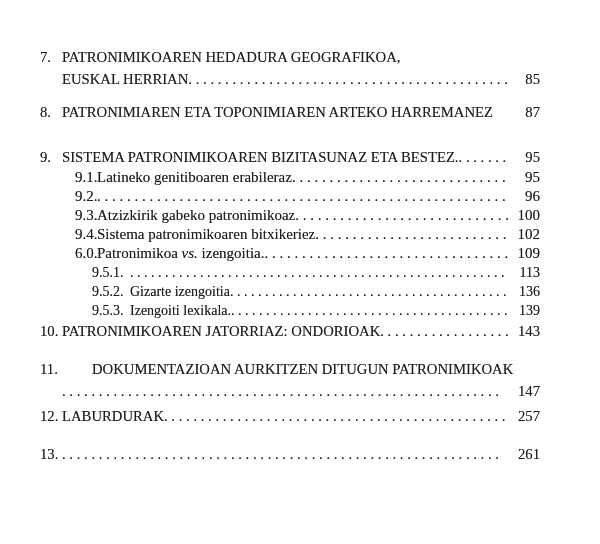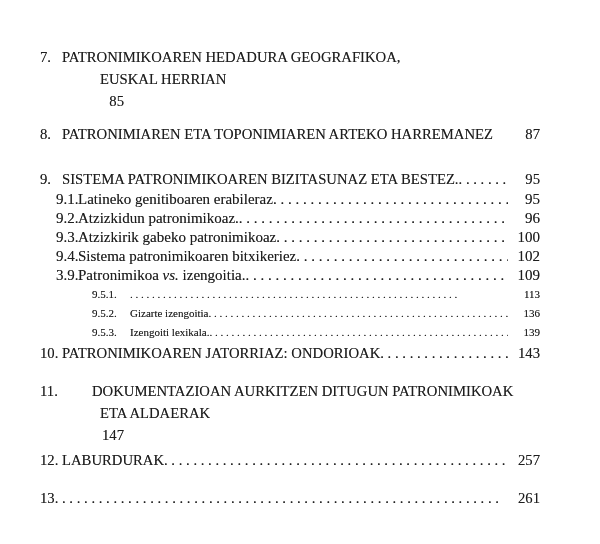--- a/index.html
+++ b/index.html
@@ -36,24 +36,24 @@
   .leader.no-dots::after { content: ""; }
   .pagenum {
     flex: 0 0 auto;
     margin-left: 8px;
     min-width: 24px;
     text-align: right;
   }
   
   .l1     { font-size: 14.7px; line-height: 22px; padding-left: 40px; }
   .l1 .num { width: 22px; }
-  .l1cont { font-size: 14.7px; line-height: 22px; padding-left: 92px; flex-direction: column; }
-  .l2     { font-size: 15px;   line-height: 19px; padding-left: 56px; }
+  .l1cont { font-size: 14.7px; line-height: 22px; padding-left: 62px; }
+  .l2     { font-size: 15px;   line-height: 19px; padding-left: 56px; margin-left: 19px; }
   .l2 .num { width: 22px; }
-  .l3     { font-size: 11px;   line-height: 19px; padding-left: 92px; }
+  .l3     { font-size: 14px;   line-height: 19px; padding-left: 92px; }
   .l3 .num { width: 38px; }
   
   .gap-8  { margin-top: 11px; }
   .gap-9  { margin-top: 23px; }
   .gap-10 { }
   .gap-11 { margin-top: 16px; gap: 30px; }
   .gap-12 { margin-top: 3px; }
   .gap-13 { margin-top: 16px; align-items: center; }
   i { font-style: italic; }
 </style>
@@ -89,41 +89,40 @@
 
   <div class="row l2">
     <span class="num">9.1.</span>
     <span class="title">Latineko genitiboaren erabileraz</span>
     <span class="leader"></span>
     <span class="pagenum">95</span>
   </div>
 
   <div class="row l2">
     <span class="num">9.2.</span>
-    <span class="title">Atzizkidun patronimikoaz.</span>
     <span class="leader"></span>
     <span class="pagenum">96</span>
   </div>
 
   <div class="row l2">
     <span class="num">9.3.</span>
     <span class="title">Atzizkirik gabeko patronimikoaz</span>
     <span class="leader"></span>
     <span class="pagenum">100</span>
   </div>
 
   <div class="row l2">
     <span class="num">9.4.</span>
     <span class="title">Sistema patronimikoaren bitxikeriez</span>
     <span class="leader"></span>
     <span class="pagenum">102</span>
   </div>
 
   <div class="row l2">
-    <span class="num">3.9.</span>
+    <span class="num">6.0.</span>
     <span class="title"><span>Patronimikoa </span><i>vs.</i><span> izengoitia.</span></span>
     <span class="leader"></span>
     <span class="pagenum">109</span>
   </div>
 
   <div class="row l3">
     <span class="num">9.5.1.</span>
     <span class="leader"></span>
     <span class="pagenum">113</span>
   </div>
@@ -148,21 +147,20 @@
     <span class="leader"></span>
     <span class="pagenum">143</span>
   </div>
 
   <div class="row l1 gap-11">
     <span class="num">11.</span>
     <span class="title">DOKUMENTAZIOAN AURKITZEN DITUGUN PATRONIMIKOAK</span>
   </div>
 
   <div class="row l1cont">
-    <span class="title">ETA ALDAERAK</span>
     <span class="leader"></span>
     <span class="pagenum">147</span>
   </div>
 
   <div class="row l1 gap-12">
     <span class="num">12.</span>
     <span class="title">LABURDURAK</span>
     <span class="leader"></span>
     <span class="pagenum">257</span>
   </div>

